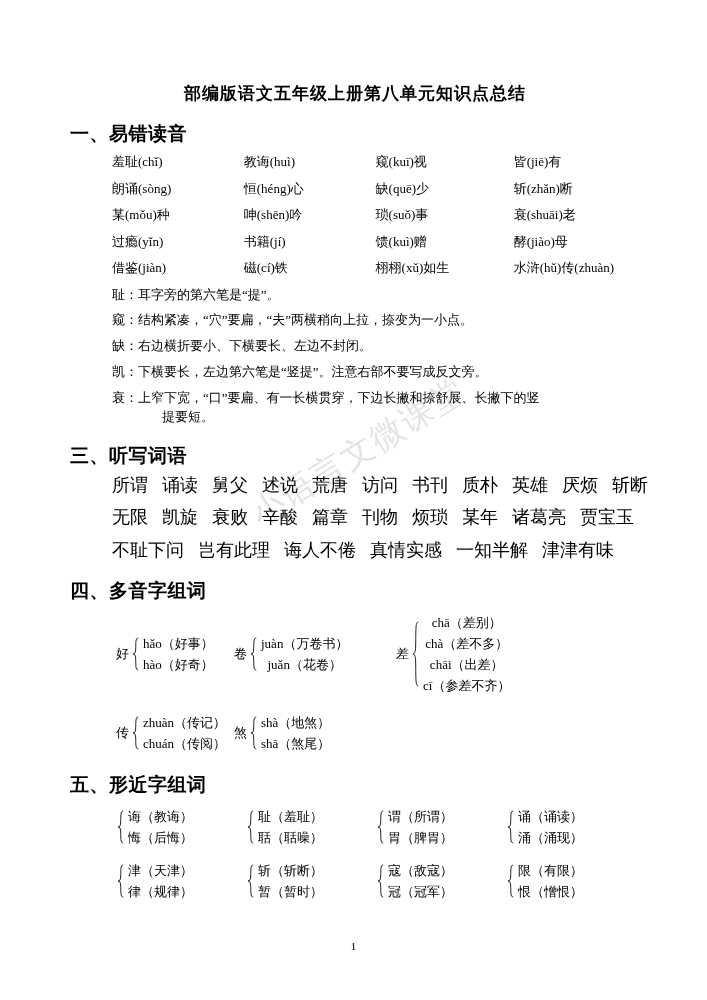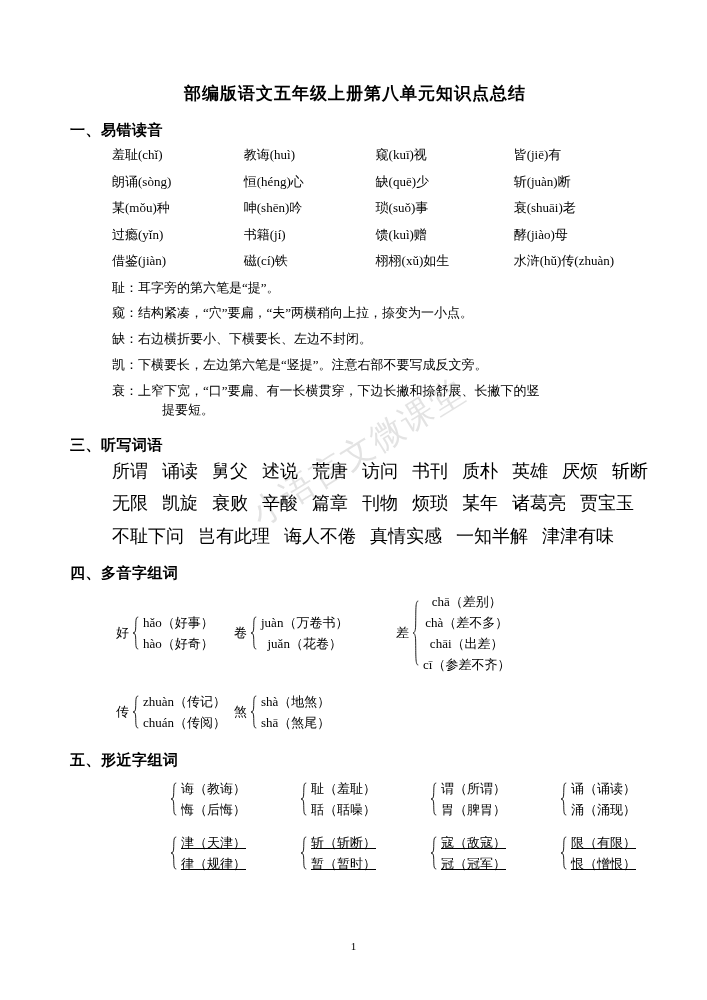--- a/index.html
+++ b/index.html
@@ -25,21 +25,21 @@
   }
   .doc-title {
     text-align: center;
     font-size: 17px;
     font-weight: bold;
     letter-spacing: 1px;
     margin-top: 82px;
     margin-bottom: 2px;
   }
   .section-head {
-    font-size: 15px;
+    font-size: 19px;
     font-weight: bold;
     margin-top: 16px;
     margin-bottom: 4px;
     margin-left: 0px;
     letter-spacing: 0.5px;
   }
   
   .pinyin-grid {
     margin-left: 42px;
     margin-top: 6px;
@@ -140,21 +140,20 @@
     margin-top: 8px;
   }
   .sim-row {
     display: flex;
     margin-bottom: 12px;
   }
   .sim-group {
     display: flex;
     align-items: center;
     width: 130px;
-    justify-content: flex-end;
   }
   .sim-items {
     display: flex;
     flex-direction: column;
   }
   .sim-item {
     font-size: 13px;
     line-height: 1.62;
     white-space: nowrap;
   }
@@ -198,21 +197,21 @@
       <div class="pinyin-row">
         <div class="pinyin-cell">羞耻(chǐ)</div>
         <div class="pinyin-cell">教诲(huì)</div>
         <div class="pinyin-cell">窥(kuī)视</div>
         <div class="pinyin-cell">皆(jiē)有</div>
       </div>
       <div class="pinyin-row">
         <div class="pinyin-cell">朗诵(sòng)</div>
         <div class="pinyin-cell">恒(héng)心</div>
         <div class="pinyin-cell">缺(quē)少</div>
-        <div class="pinyin-cell">斩(juàn)断</div>
+        <div class="pinyin-cell">斩(zhǎn)断</div>
       </div>
       <div class="pinyin-row">
         <div class="pinyin-cell">某(mǒu)种</div>
         <div class="pinyin-cell">呻(shēn)吟</div>
         <div class="pinyin-cell">琐(suǒ)事</div>
         <div class="pinyin-cell">衰(shuāi)老</div>
       </div>
       <div class="pinyin-row">
         <div class="pinyin-cell">过瘾(yǐn)</div>
         <div class="pinyin-cell">书籍(jí)</div>
@@ -382,21 +381,21 @@
                 <path d="M8 1 C4 1 5 6 4.5 13 C4.3 16 3 17 1 17 C3 17 4.3 18 4.5 21 C5 28 4 33 8 33" fill="none" stroke="#000" stroke-width="1"></path>
               </svg>
           </span>
           <span class="sim-items">
             <span class="sim-item">诵（诵读）</span>
             <span class="sim-item">涌（涌现）</span>
           </span>
         </div>
       </div>
 
-      <div class="sim-row" style="margin-top:12px;text-decoration:underline;">
+      <div class="sim-row" style="margin-top:12px;">
         <div class="sim-group">
           <span class="brace">
             <svg width="10" height="34" viewBox="0 0 10 34">
                 <path d="M8 1 C4 1 5 6 4.5 13 C4.3 16 3 17 1 17 C3 17 4.3 18 4.5 21 C5 28 4 33 8 33" fill="none" stroke="#000" stroke-width="1"></path>
               </svg>
           </span>
           <span class="sim-items">
             <span class="sim-item">津（天津）</span>
             <span class="sim-item">律（规律）</span>
           </span>

